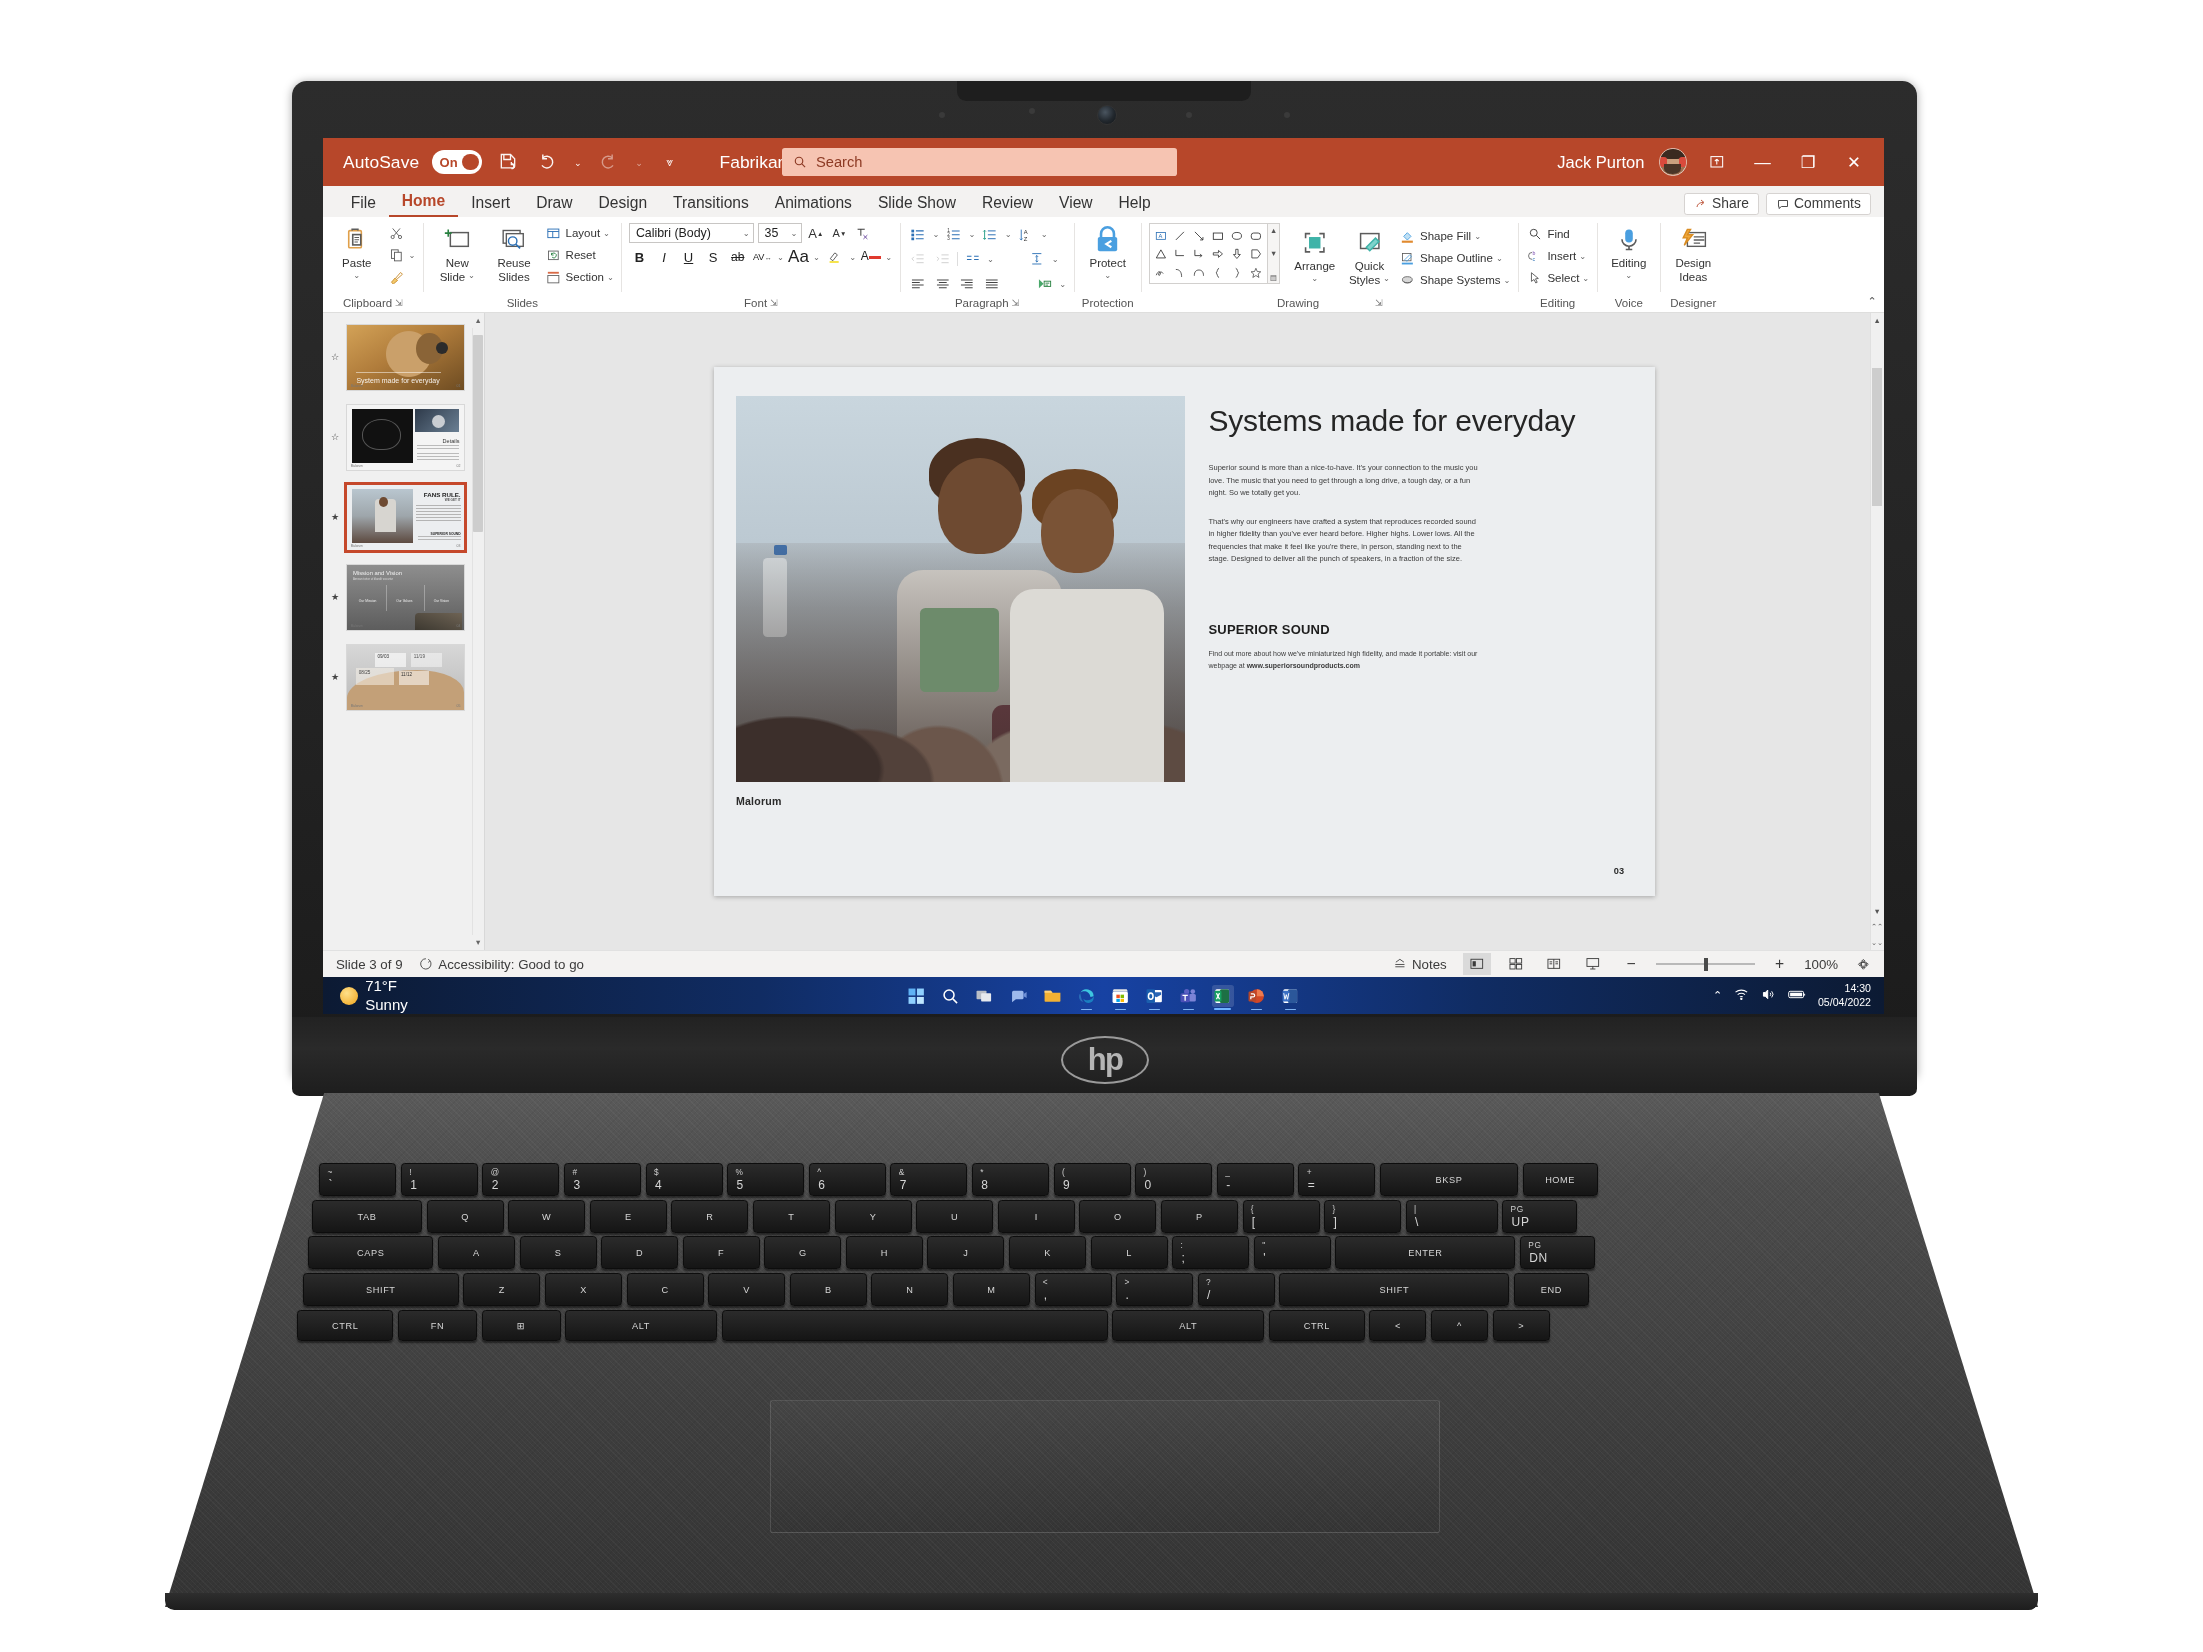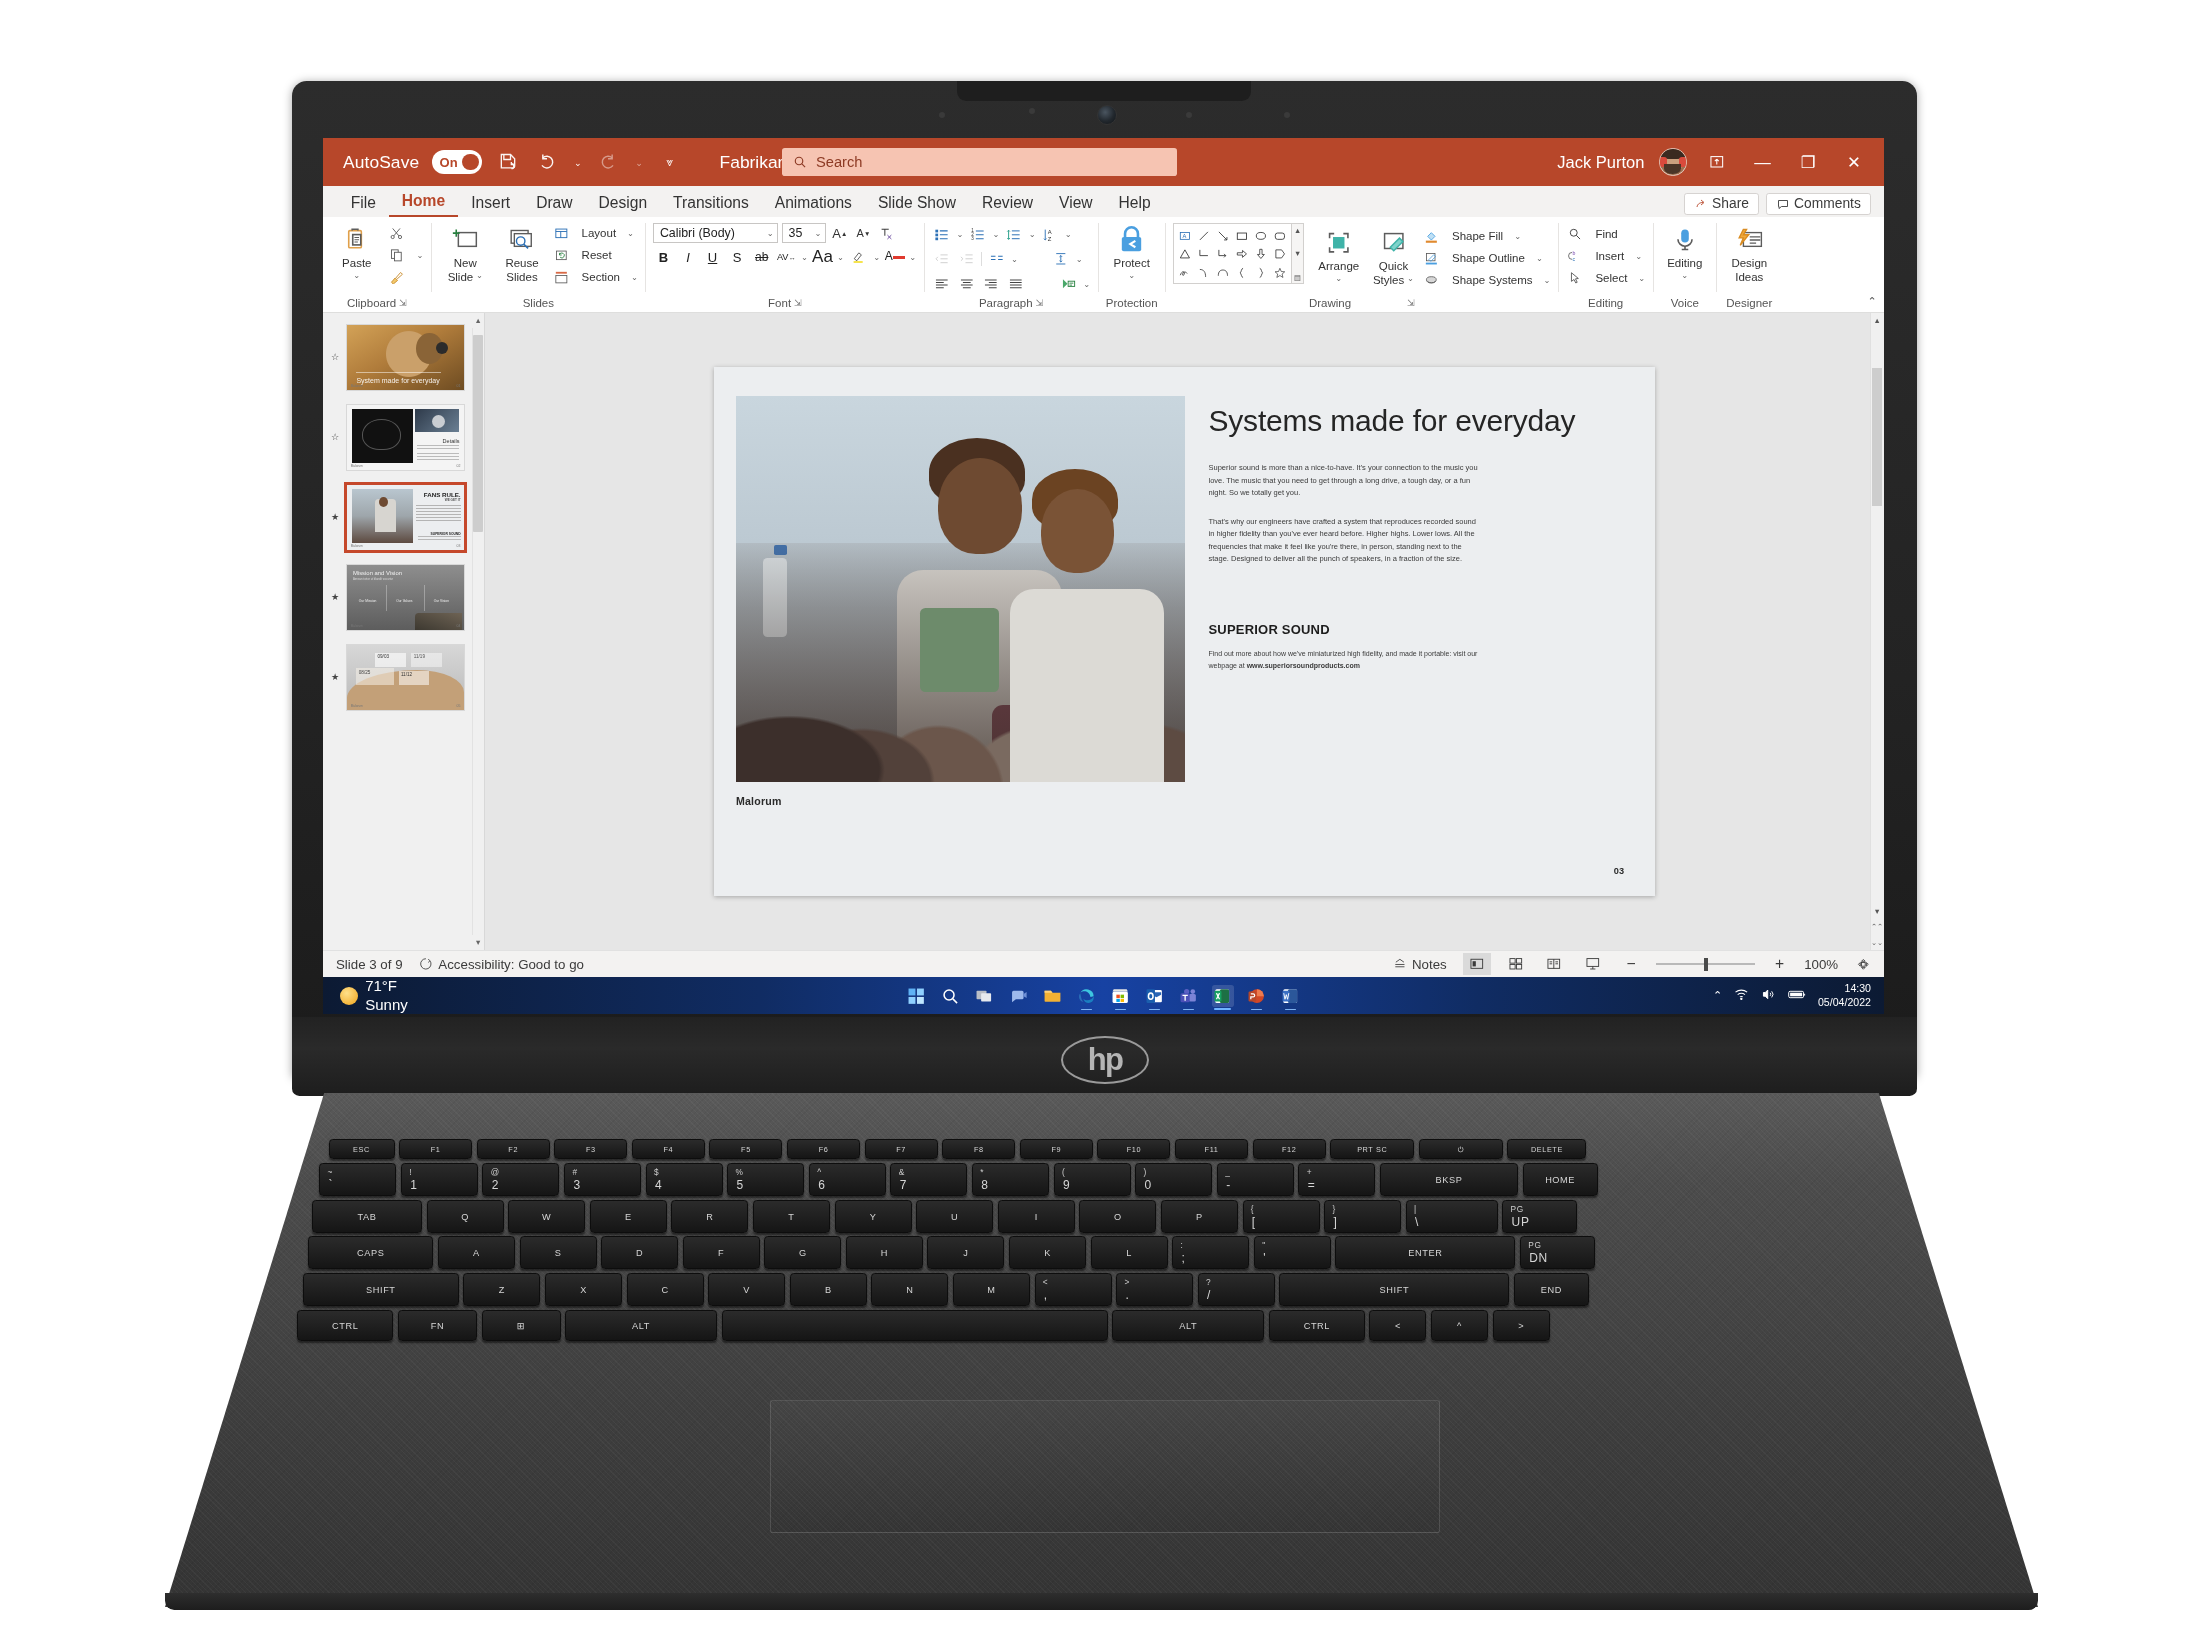--- a/index.html
+++ b/index.html
@@ -88,21 +88,21 @@
   
   .ribbon{
     flex:0 0 96px;background:#fff;border-bottom:0.9px solid #dededd;display:flex;position:relative;
   }
   .grp{position:relative;padding:3.7px 7.3px 0 7.3px;display:flex;flex-direction:column;align-items:center;}
   .grp-body{flex:1;display:flex;align-items:flex-start;gap:3.7px;}
   .grp-label{font-size:11.5px;color:#555;text-align:center;padding-bottom:2.8px;line-height:1;display:flex;align-items:center;gap:2.8px;justify-content:center;}
   .grp-sep{width:0.9px;background:#e6e4e2;margin:5.5px 0 20px 0;}
   .bigbtn{display:flex;flex-direction:column;align-items:center;justify-content:flex-start;width:53px;font-size:11.5px;color:#333;line-height:1.15;padding-top:1.8px;}
   .bigbtn .ic{height:35px;display:flex;align-items:center;justify-content:center;}
-  .smallrow{display:flex;align-items:center;gap:11px;font-size:11.5px;color:#333;height:20px;}
+  .smallrow{display:flex;align-items:center;gap:3px;font-size:11.5px;color:#333;height:20px;}
   .smallrow .ic{width:18.4px;height:18.4px;display:flex;align-items:center;justify-content:center;}
   .stack{display:flex;flex-direction:column;gap:1.8px;}
   .fontbox{
     border:0.9px solid #c8c6c4;background:#fff;height:20px;display:flex;align-items:center;
     padding:0 3.7px 0 5.5px;font-size:12.4px;color:#222;justify-content:space-between;
   }
   .chev{font-size:8.3px;color:#666;}
   .tinyicon{width:20px;height:20px;display:flex;align-items:center;justify-content:center;}
   .launcher{font-size:9.2px;color:#777;}
   .shape-gallery{
@@ -1208,38 +1208,20 @@
   <div class="hinge-area"></div>
   <div class="hp-logo">hp</div>
 
   <div class="base">
       <div class="base-texture"></div>
     </div>
   <div class="base-front"></div>
 
   <div class="kbd">
 
-    <div class="krow" id="row-fn" style="left:16.5px;top:0;">
-        <div class="key fn-key" style="height: 20px; width: 66px;">ESC</div>
-        <div class="key fn-key" style="height: 20px; width: 73px;">F1</div>
-        <div class="key fn-key" style="height: 20px; width: 73px;">F2</div>
-        <div class="key fn-key" style="height: 20px; width: 73px;">F3</div>
-        <div class="key fn-key" style="height: 20px; width: 73px;">F4</div>
-        <div class="key fn-key" style="height: 20px; width: 73px;">F5</div>
-        <div class="key fn-key" style="height: 20px; width: 73px;">F6</div>
-        <div class="key fn-key" style="height: 20px; width: 73px;">F7</div>
-        <div class="key fn-key" style="height: 20px; width: 73px;">F8</div>
-        <div class="key fn-key" style="height: 20px; width: 73px;">F9</div>
-        <div class="key fn-key" style="height: 20px; width: 73px;">F10</div>
-        <div class="key fn-key" style="height: 20px; width: 73px;">F11</div>
-        <div class="key fn-key" style="height: 20px; width: 73px;">F12</div>
-        <div class="key fn-key" style="height: 20px; width: 84px;">PRT SC</div>
-        <div class="key fn-key" style="height: 20px; width: 84px;">⏻</div>
-        <div class="key fn-key" style="height: 20px; width: 79px;">DELETE</div>
-      </div>
     <div class="krow" id="row-num" style="left:7.3px;top:24px;">
         <div class="key" style="height: 33px; width: 77px;">
           <span class="sup">~</span>
           <span style="position: absolute; left: 8.3px; bottom: 2.8px; font-size: 12px;">`</span>
         </div>
         <div class="key" style="height: 33px; width: 77px;">
           <span class="sup">!</span>
           <span style="position: absolute; left: 8.3px; bottom: 2.8px; font-size: 12px;">1</span>
         </div>
         <div class="key" style="height: 33px; width: 77px;">

